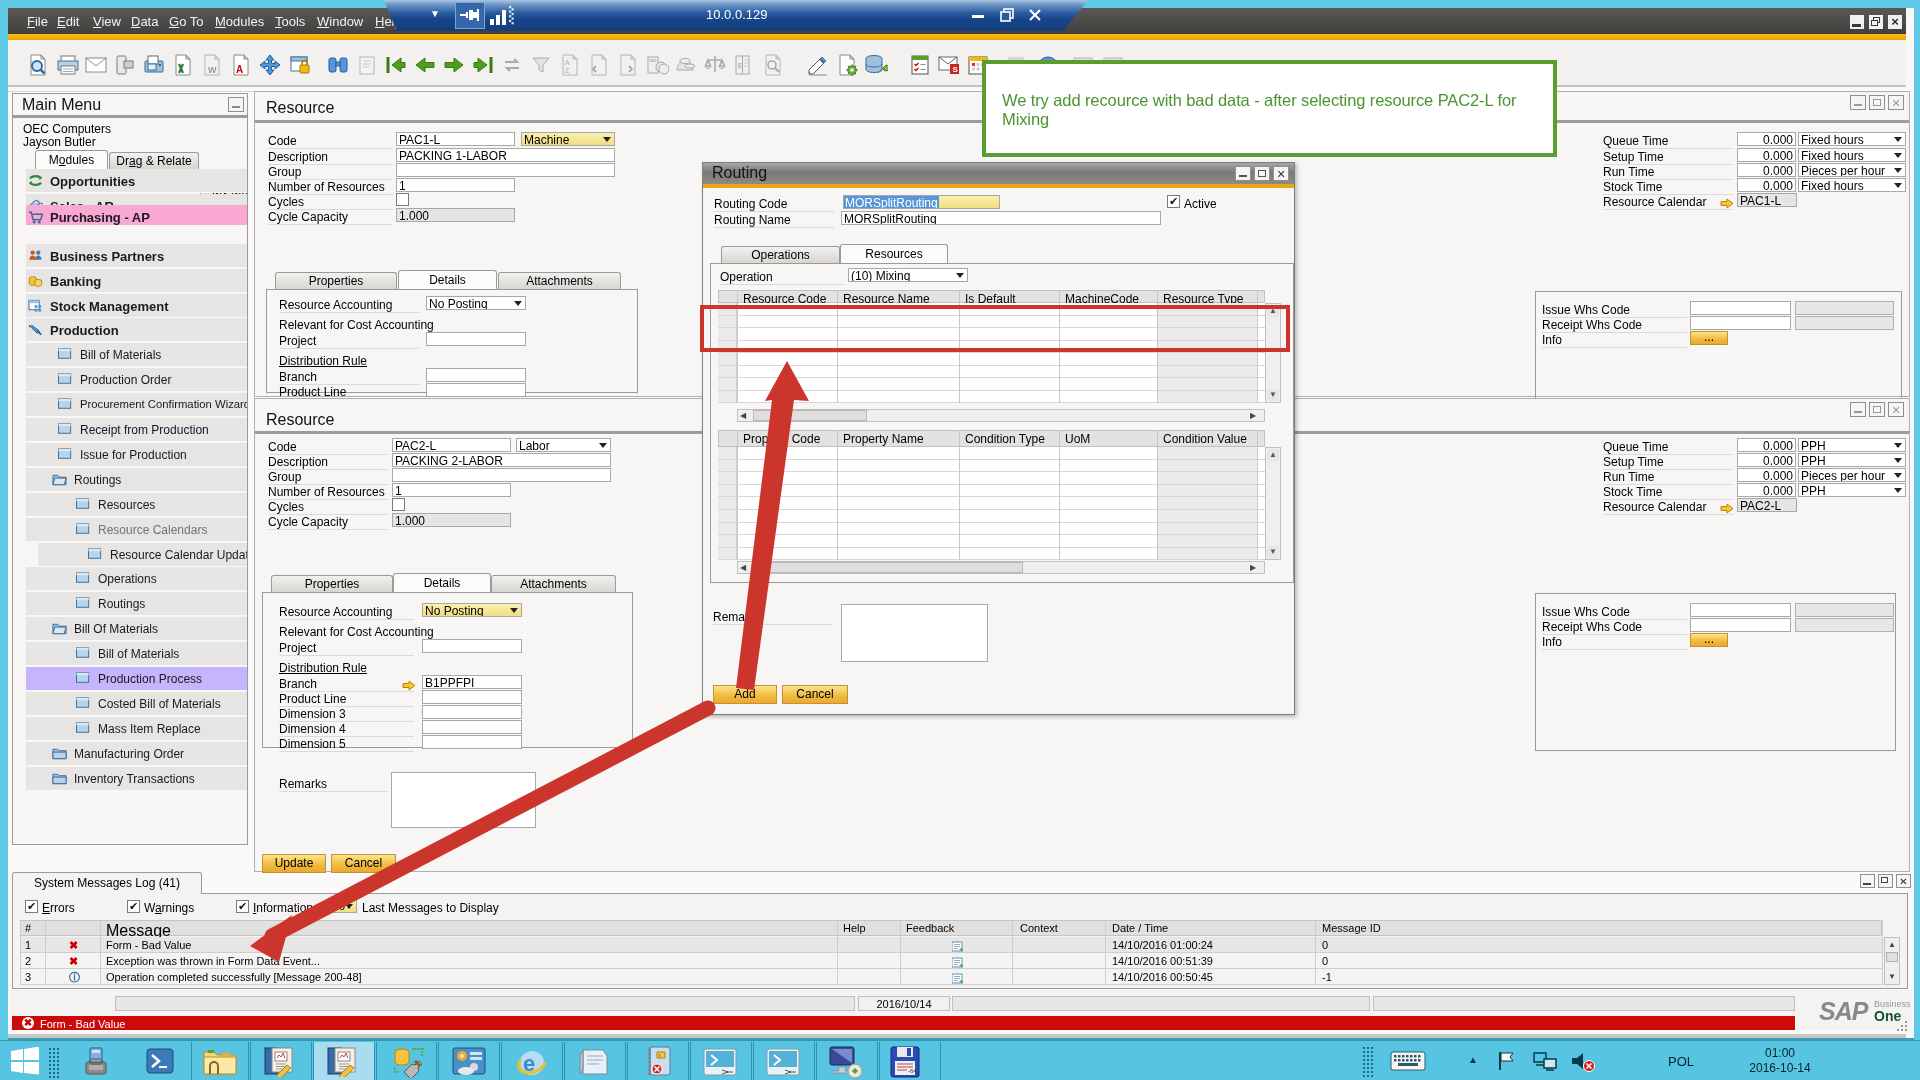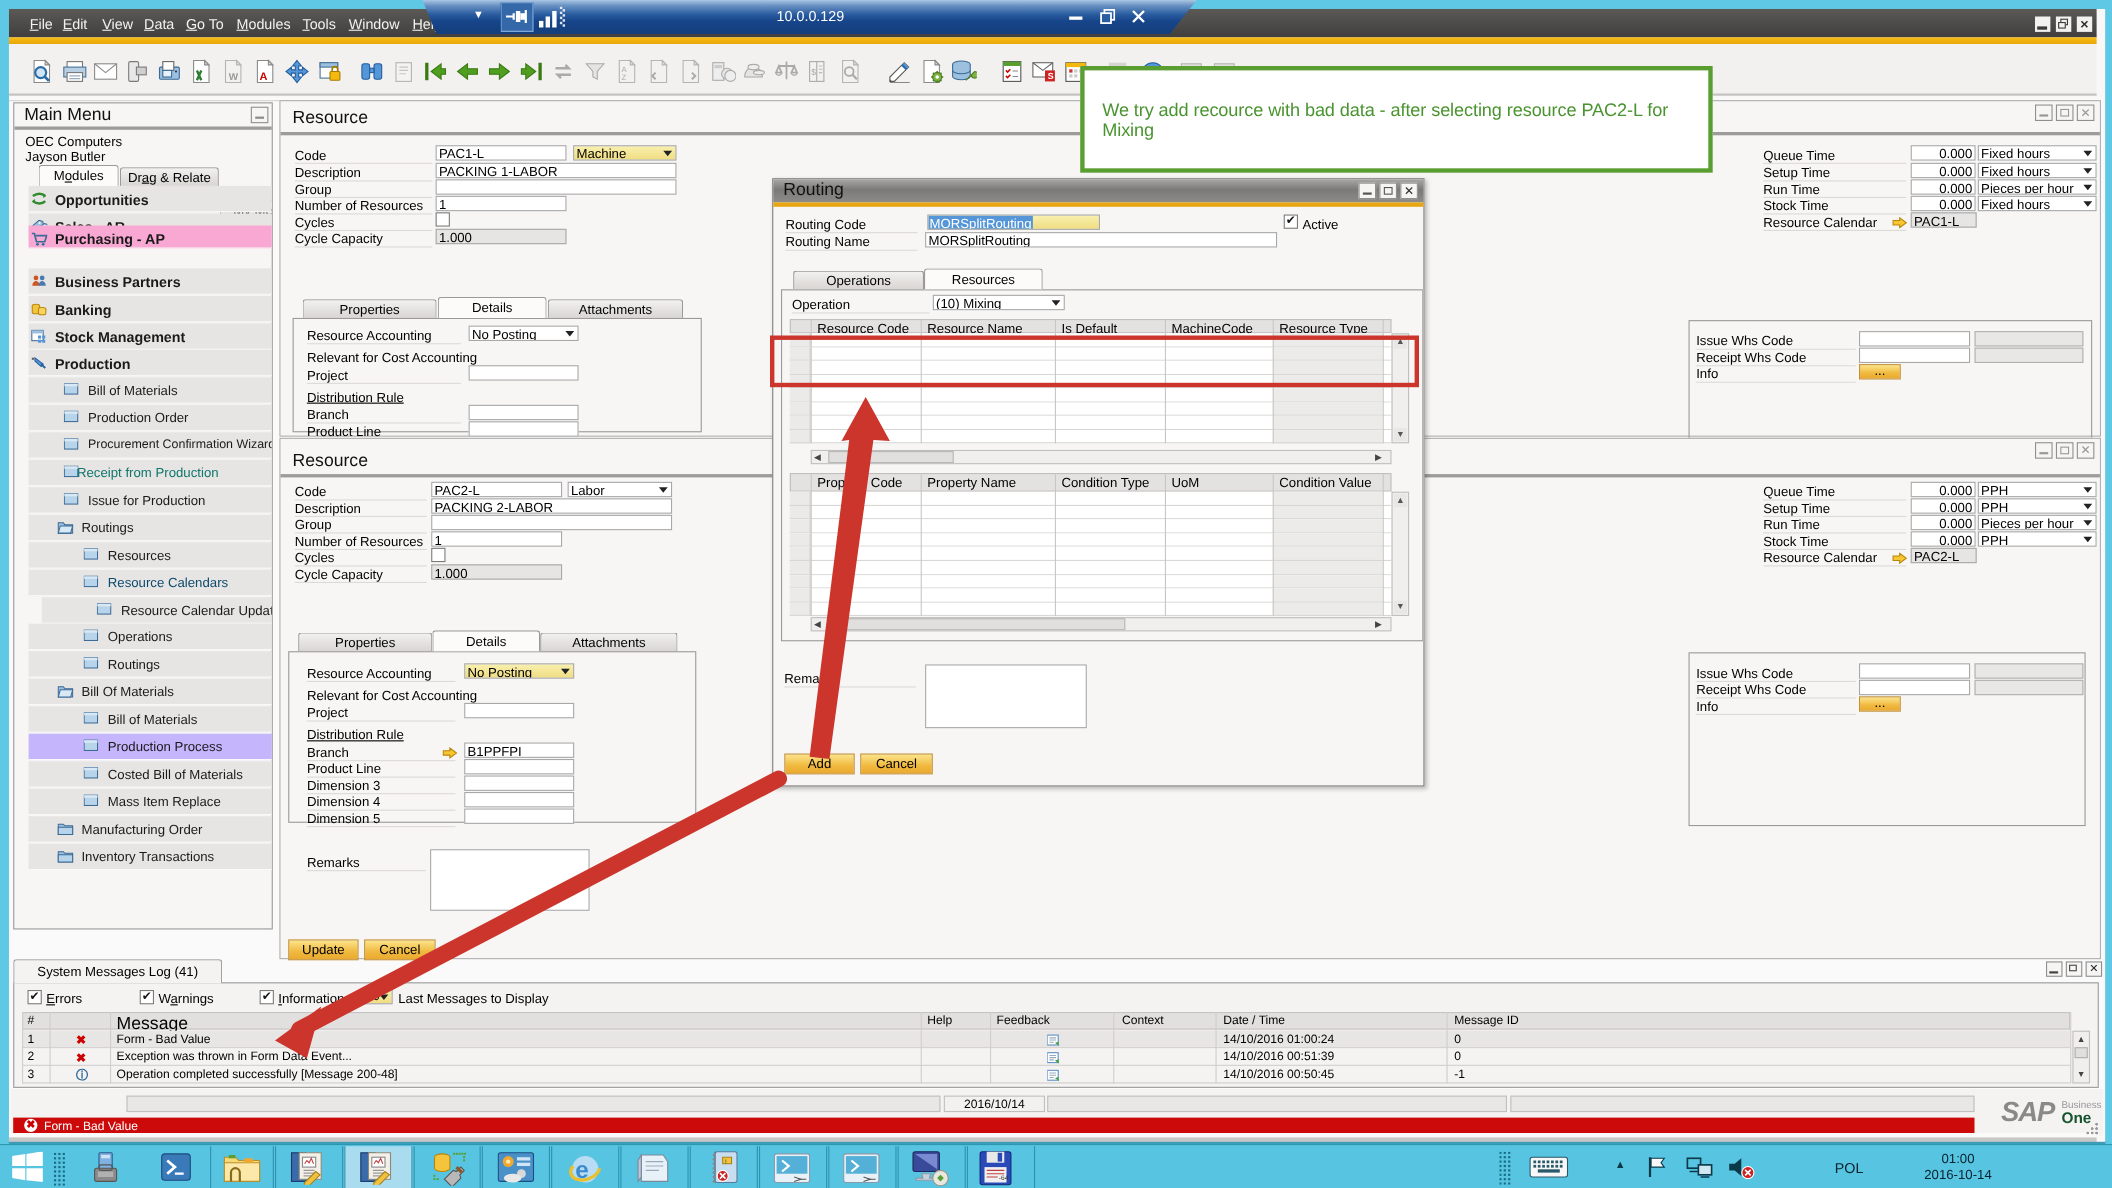--- a/index.html
+++ b/index.html
@@ -317,21 +317,21 @@
           <rect x="0.5" y="1.5" width="13" height="10" fill="#b8d4ea" stroke="#3a6a96"></rect>
           <rect x="0.5" y="1.5" width="13" height="2.5" fill="#d8e8f4"></rect>
         </svg>
       <span style="position:absolute;left:54px;top:5px;font-size:11.3px;white-space:nowrap;color:#1a1a1a;">Procurement Confirmation Wizard</span>
       </div>
       <div style="position:absolute;left:0;top:249px;width:223px;height:24px;background:#e7e5e3;border-bottom:1px solid #f8f8f8;">
       <svg width="15" height="15" viewBox="0 0 16 15" style="position:absolute;left:32px;top:4px;">
           <rect x="0.5" y="1.5" width="13" height="10" fill="#b8d4ea" stroke="#3a6a96"></rect>
           <rect x="0.5" y="1.5" width="13" height="2.5" fill="#d8e8f4"></rect>
         </svg>
-      <span style="position:absolute;left:44px;top:5px;font-size:12px;white-space:nowrap;color:#0f766e;">Receipt from Production</span>
+      <span style="position:absolute;left:54px;top:5px;font-size:12px;white-space:nowrap;color:#0f172a;">Receipt from Production</span>
       </div>
       <div style="position:absolute;left:0;top:273.9px;width:223px;height:24px;background:#e7e5e3;border-bottom:1px solid #f8f8f8;">
       <svg width="15" height="15" viewBox="0 0 16 15" style="position:absolute;left:32px;top:4px;">
           <rect x="0.5" y="1.5" width="13" height="10" fill="#b8d4ea" stroke="#3a6a96"></rect>
           <rect x="0.5" y="1.5" width="13" height="2.5" fill="#d8e8f4"></rect>
         </svg>
       <span style="position:absolute;left:54px;top:5px;font-size:12px;white-space:nowrap;color:#1a1a1a;">Issue for Production</span>
       </div>
       <div style="position:absolute;left:0;top:298.79999999999995px;width:223px;height:24px;background:#e7e5e3;border-bottom:1px solid #f8f8f8;">
       <svg width="15" height="15" viewBox="0 0 16 15" style="position:absolute;left:26px;top:4px;">
@@ -345,21 +345,21 @@
           <rect x="0.5" y="1.5" width="13" height="10" fill="#b8d4ea" stroke="#3a6a96"></rect>
           <rect x="0.5" y="1.5" width="13" height="2.5" fill="#d8e8f4"></rect>
         </svg>
       <span style="position:absolute;left:72px;top:5px;font-size:12px;white-space:nowrap;color:#1a1a1a;">Resources</span>
       </div>
       <div style="position:absolute;left:0;top:348.59999999999997px;width:223px;height:24px;background:#e7e5e3;border-bottom:1px solid #f8f8f8;">
       <svg width="15" height="15" viewBox="0 0 16 15" style="position:absolute;left:50px;top:4px;">
           <rect x="0.5" y="1.5" width="13" height="10" fill="#b8d4ea" stroke="#3a6a96"></rect>
           <rect x="0.5" y="1.5" width="13" height="2.5" fill="#d8e8f4"></rect>
         </svg>
-      <span style="position:absolute;left:72px;top:5px;font-size:12px;white-space:nowrap;color:#0c4a6e;">Resource Calendars</span>
+      <span style="position:absolute;left:72px;top:5px;font-size:12px;white-space:nowrap;color:#737373;">Resource Calendars</span>
       </div>
       <div style="position:absolute;left:12px;top:373.5px;width:223px;height:24px;background:#e7e5e3;border-bottom:1px solid #f8f8f8;">
       <svg width="15" height="15" viewBox="0 0 16 15" style="position:absolute;left:50px;top:4px;">
           <rect x="0.5" y="1.5" width="13" height="10" fill="#b8d4ea" stroke="#3a6a96"></rect>
           <rect x="0.5" y="1.5" width="13" height="2.5" fill="#d8e8f4"></rect>
         </svg>
       <span style="position:absolute;left:72px;top:5px;font-size:12px;white-space:nowrap;color:#1a1a1a;">Resource Calendar Updates</span>
       </div>
       <div style="position:absolute;left:0;top:398.4px;width:223px;height:24px;background:#e7e5e3;border-bottom:1px solid #f8f8f8;">
       <svg width="15" height="15" viewBox="0 0 16 15" style="position:absolute;left:50px;top:4px;">

